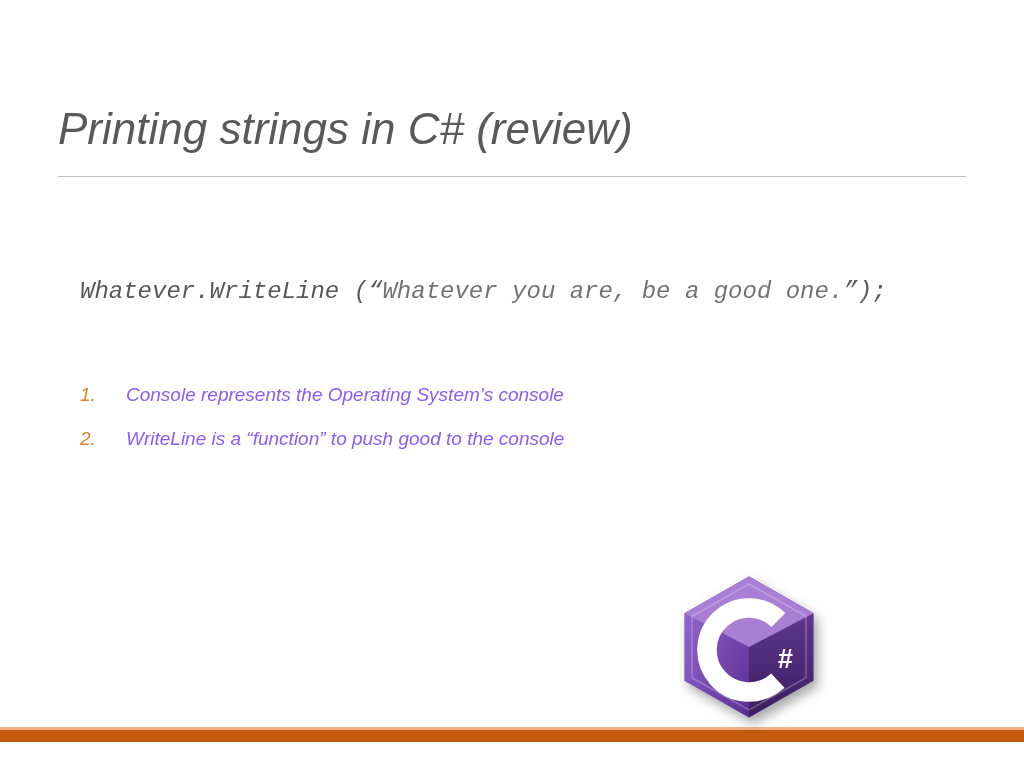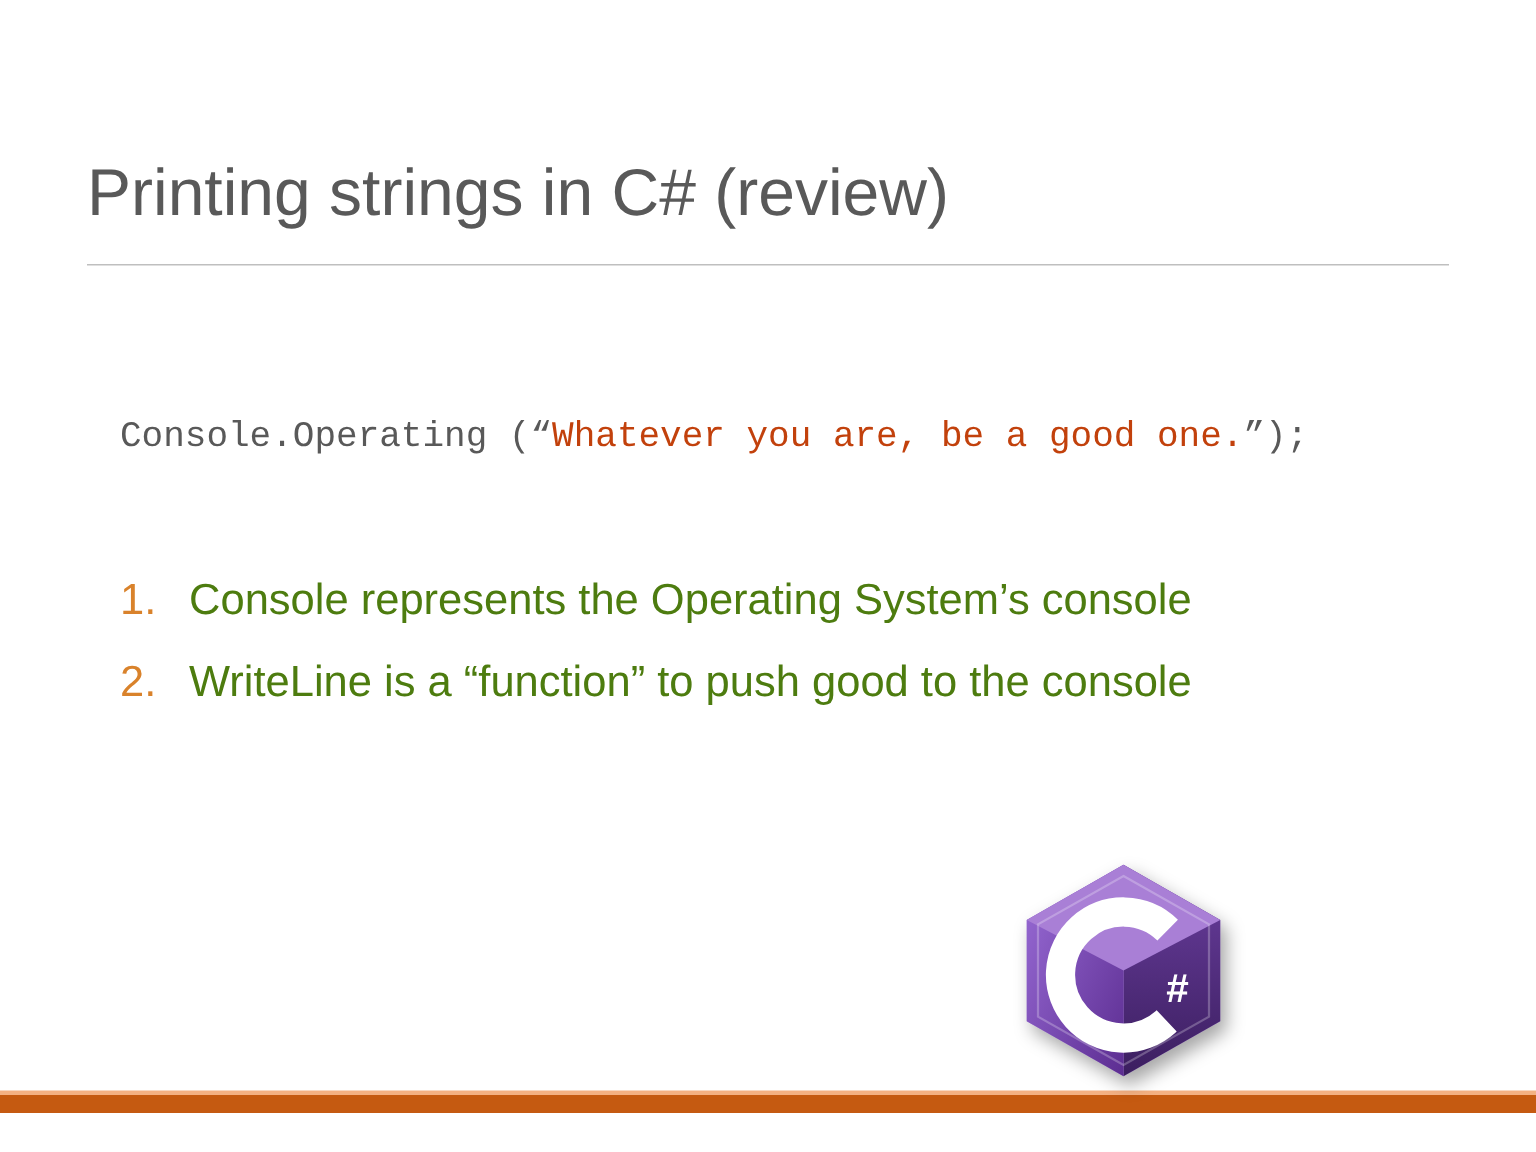--- a/index.html
+++ b/index.html
@@ -1,17 +1,17 @@
 <!DOCTYPE html>
 <html><head>
 <meta charset="utf-8">
 <style>
   * { margin: 0; padding: 0; box-sizing: border-box; }
   html, body { width: 1024px; height: 768px; overflow: hidden; font-family: "Segoe UI Light", "Segoe UI", Arial, sans-serif; background: #fff; color: #595959; }
-  .slide { position: relative; width: 854px; height: 768px; }
+  .slide { position: relative; width: 854px; height: 768px; font-style: italic; }
   .title {
     position: absolute;
     left: 58px;
     top: 104px;
     font-size: 44px;
     font-weight: 300;
     color: #595959;
     letter-spacing: 0px;
   }
   .title-rule {
@@ -24,37 +24,36 @@
   }
   .code-line {
     position: absolute;
     left: 80px;
     top: 278px;
     font-family: Consolas, "Courier New", monospace;
     font-size: 24px;
     color: #595959;
     white-space: nowrap;
   }
-  .code-red { color: #c2410c; }
+  .code-red { color: #737373; }
   .bullets {
     position: absolute;
     left: 80px;
     top: 384px;
     list-style: none;
     counter-reset: item;
   }
   .bullets li {
     counter-increment: item;
-    font-size: 29px;
-    color: #4d7c0f;
+    font-size: 19px;
+    color: #8b5cf6;
     font-weight: 400;
     margin-bottom: 22px;
     padding-left: 46px;
     position: relative;
-    text-align: center;
   }
   .bullets li::before {
     content: counter(item) ".";
     position: absolute;
     left: 0;
     top: 0;
     color: #d9822b;
     font-weight: 400;
   }
   .footer-bar {
@@ -85,21 +84,21 @@
 </style>
 </head>
 <body>
 
 <div class="slide">
 
   <h1 class="title">Printing strings in C# (review)</h1>
   <div class="title-rule"></div>
 
   <div class="code-line">
-    <span>Console.Operating (“</span><span class="code-red">Whatever you are, be a good one.</span><span>”);</span>
+    <span>Whatever.WriteLine (“</span><span class="code-red">Whatever you are, be a good one.</span><span>”);</span>
   </div>
 
   <ol class="bullets">
     <li>Console represents the Operating System’s console</li>
     <li>WriteLine is a “function” to push good to the console</li>
   </ol>
 
   <div class="footer-bar"></div>
 
   <svg class="logo" viewBox="0 0 200 200">

